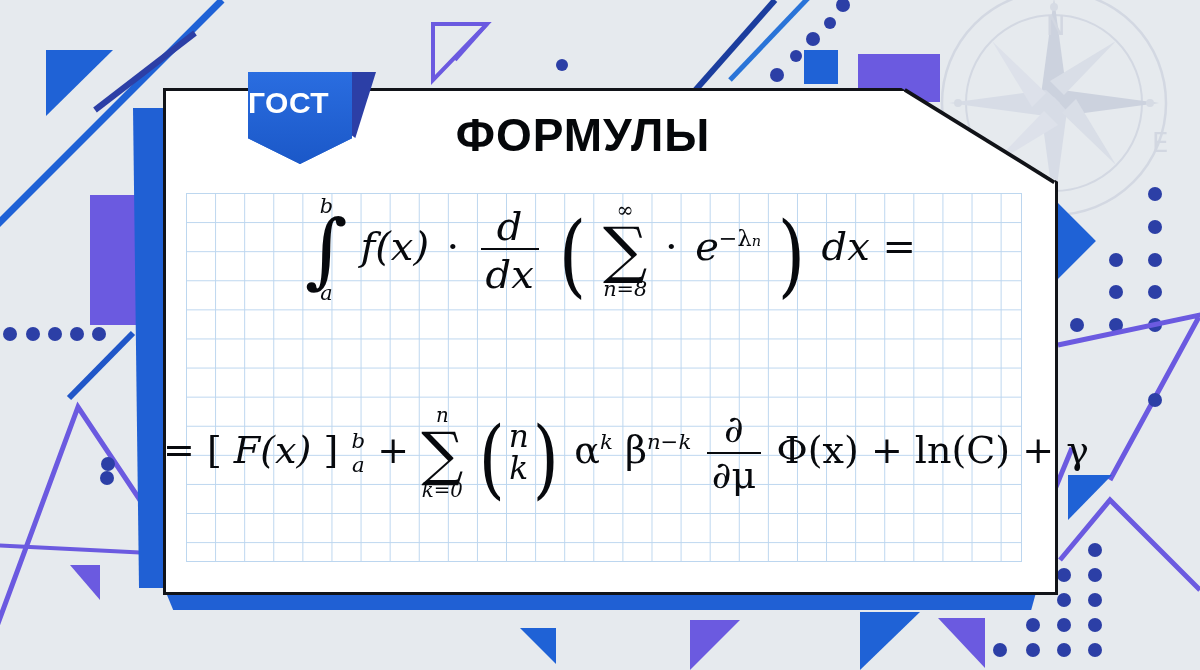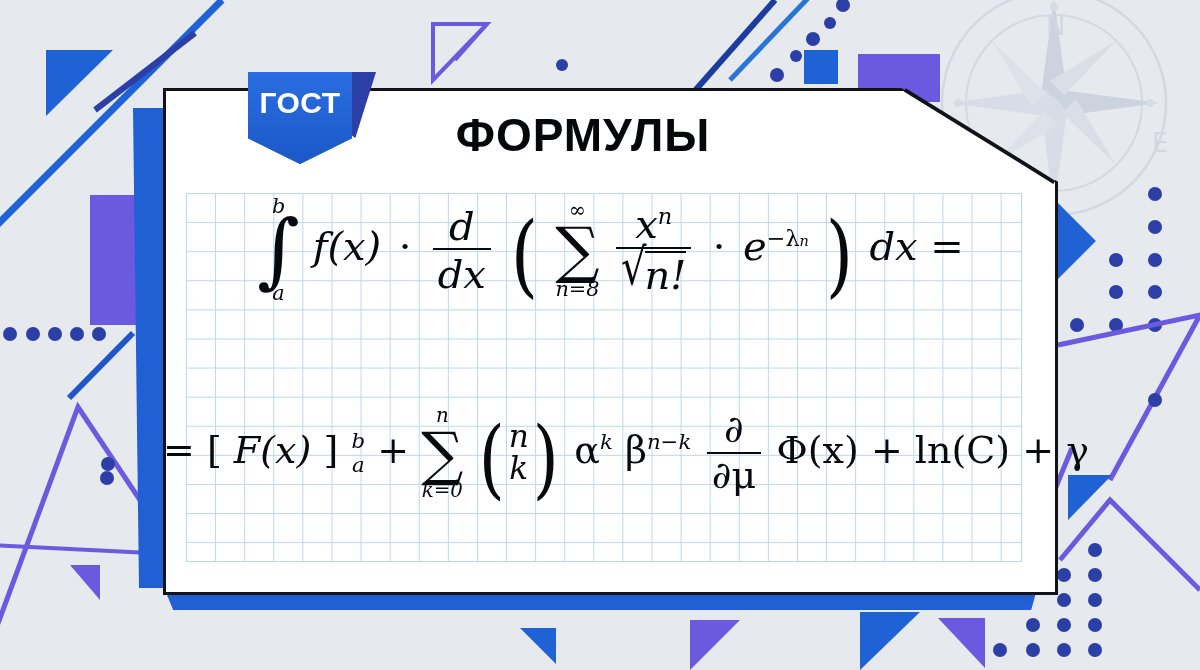--- a/index.html
+++ b/index.html
@@ -49,21 +49,21 @@
   .ribbon-back{
     position:absolute;left:330px;top:72px;width:46px;height:66px;
     background:#2c3fa6;
     clip-path:polygon(0 0,100% 0,55% 100%,0 72%);
   }
   .ribbon{
     position:absolute;left:248px;top:72px;width:104px;height:92px;
     background:#1f62d6;
     background-image:linear-gradient(180deg,#2a6de0 0%,#1b58c8 100%);
     clip-path:polygon(0 0,100% 0,100% 72%,50% 100%,0 72%);
-    display:flex;align-items:flex-start;justify-content:center;
+    display:flex;align-items:flex-start;justify-content:flex-start;
     box-shadow:0 2px 3px rgba(0,0,0,.18);
   }
   .ribbon-label{
     color:#ffffff;font-weight:bold;font-size:30px;letter-spacing:.5px;
     margin-top:16px;line-height:1;
     font-family:"Liberation Sans", sans-serif;
   }
 
   
   .title{
@@ -273,27 +273,20 @@
       <span class="frac">
         <span class="num mi">d</span>
         <span class="den mi">dx</span>
       </span>
       <span class="paren">(</span>
       <span class="stack">
         <span class="top mo">∞</span>
         <span class="bigop">∑</span>
         <span class="bot mi">n=8</span>
       </span>
-      <span class="frac">
-        <span class="num"><span class="mi">x</span><span class="sup">n</span></span>
-        <span class="den"><span class="sqrt">
-              <span class="rad mo">√</span>
-              <span class="body mi">n!</span>
-            </span></span>
-      </span>
       <span class="dotop">·</span>
       <span><span class="mi">e</span><span class="supn">−λ</span><span style="font-size:.36em;vertical-align:super;font-style:italic">n</span></span>
       <span class="paren">)</span>
       <span class="mi">dx</span>
       <span class="mo">=</span>
     </div>
 
     <div class="mrow row2">
       <span class="mo">=</span>
       <span class="mo">[</span>

